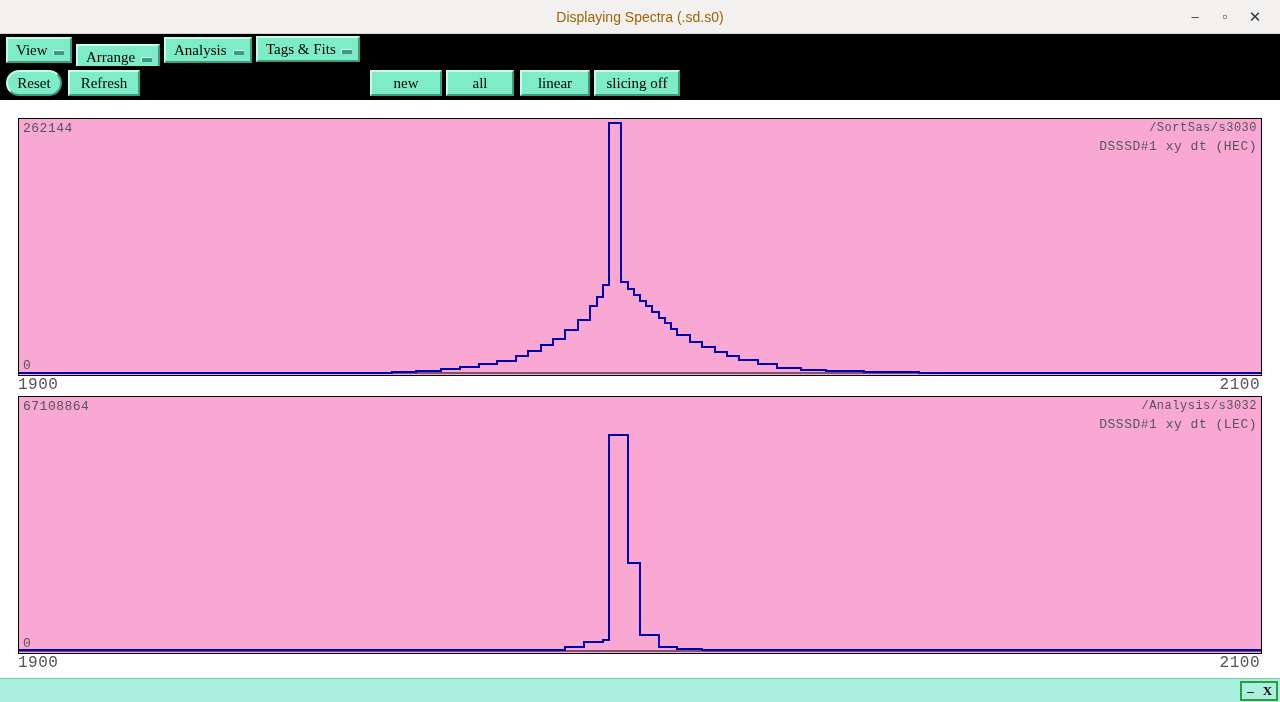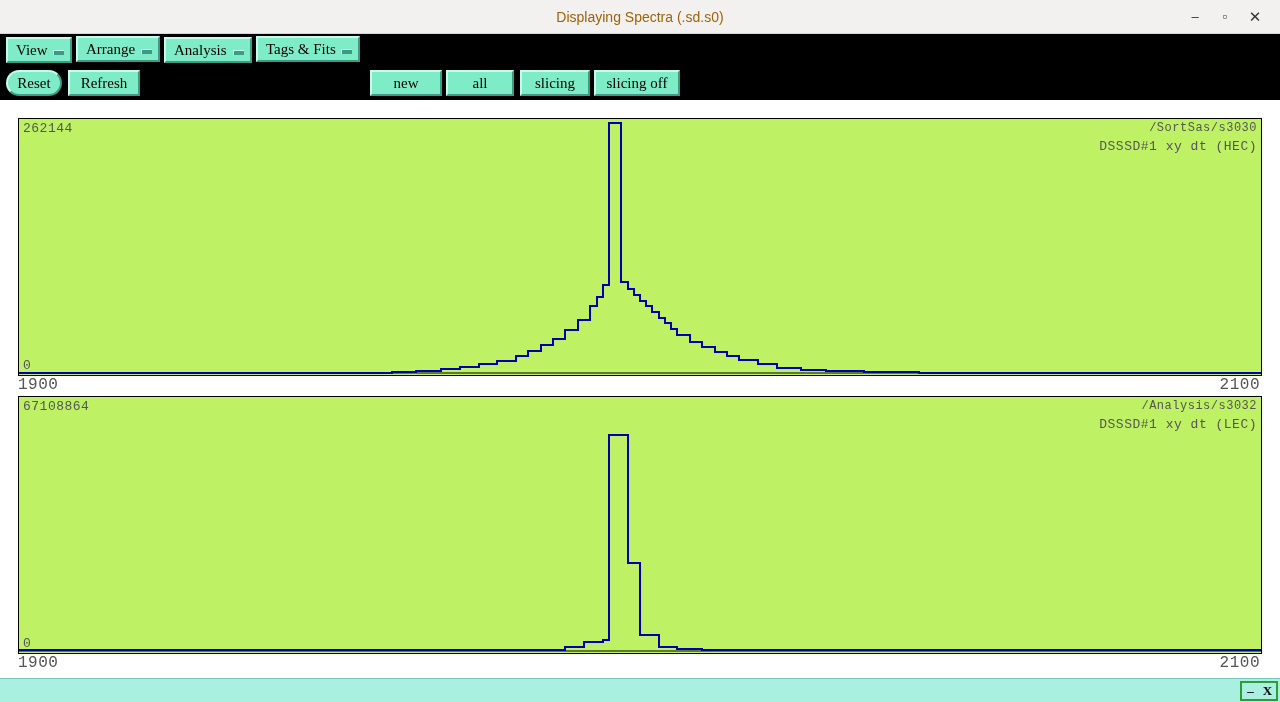--- a/index.html
+++ b/index.html
@@ -161,21 +161,21 @@
   .panel { position: absolute; left: 0; width: 1280px; }
   #panel1 { top: 18px; height: 280px; }
   #panel2 { top: 296px; height: 278px; }
 
   .plot-frame {
     position: absolute;
     left: 18px; top: 0;
     width: 1244px;
     border: 1px solid #000000;
     box-sizing: border-box;
-    background: #bef264;
+    background: #f9a8d4;
     overflow: hidden;
   }
   #panel1 .plot-frame { height: 258px; }
   #panel2 .plot-frame { height: 258px; }
 
   .lbl-ymax {
     position: absolute;
     left: 4px; top: 2px;
     font-family: "Liberation Mono", monospace;
     font-size: 13px;
@@ -273,21 +273,21 @@
   <div class="wbtn" id="win-close">
     <span class="wglyph">✕</span>
   </div>
 </div>
 
 <div id="toolbar1">
   <div class="tbtn menu-btn" style="left:6px; top:3px; width:66px;">
     <span>View</span>
     <span class="menu-ind"></span>
   </div>
-  <div class="tbtn menu-btn" style="left:76px; top:2px; width:84px;">
+  <div class="tbtn menu-btn" style="left:76px; top:10px; width:84px;">
     <span>Arrange</span>
     <span class="menu-ind"></span>
   </div>
   <div class="tbtn menu-btn" style="left:164px; top:3px; width:88px;">
     <span>Analysis</span>
     <span class="menu-ind"></span>
   </div>
   <div class="tbtn menu-btn" style="left:256px; top:2px; width:104px;">
     <span>Tags &amp; Fits</span>
     <span class="menu-ind"></span>
@@ -364,21 +364,21 @@
     <div class="inner"></div>
   </div>
 
   <div class="tbtn" style="left:370px; top:4px; width:72px; height:26px; line-height:22px;">
     <span>new</span>
   </div>
   <div class="tbtn" style="left:446px; top:4px; width:68px; height:26px; line-height:22px;">
     <span>all</span>
   </div>
   <div class="tbtn" style="left:520px; top:4px; width:70px; height:26px; line-height:22px;">
-    <span>slicing</span>
+    <span>linear</span>
   </div>
   <div class="tbtn" style="left:594px; top:4px; width:86px; height:26px; line-height:22px;">
     <span>slicing off</span>
   </div>
 </div>
 
 <div id="plots">
 
   <div class="panel" id="panel1">
     <div class="plot-frame">

